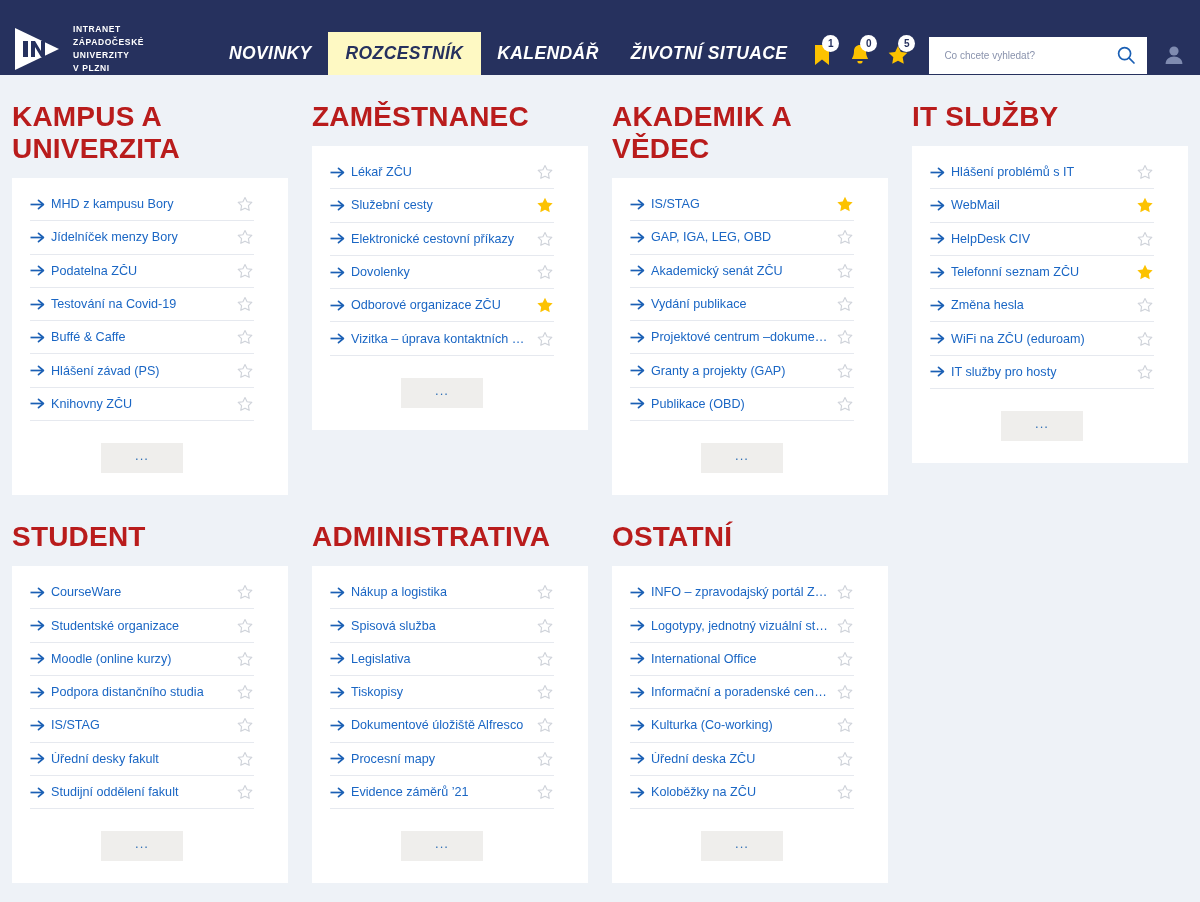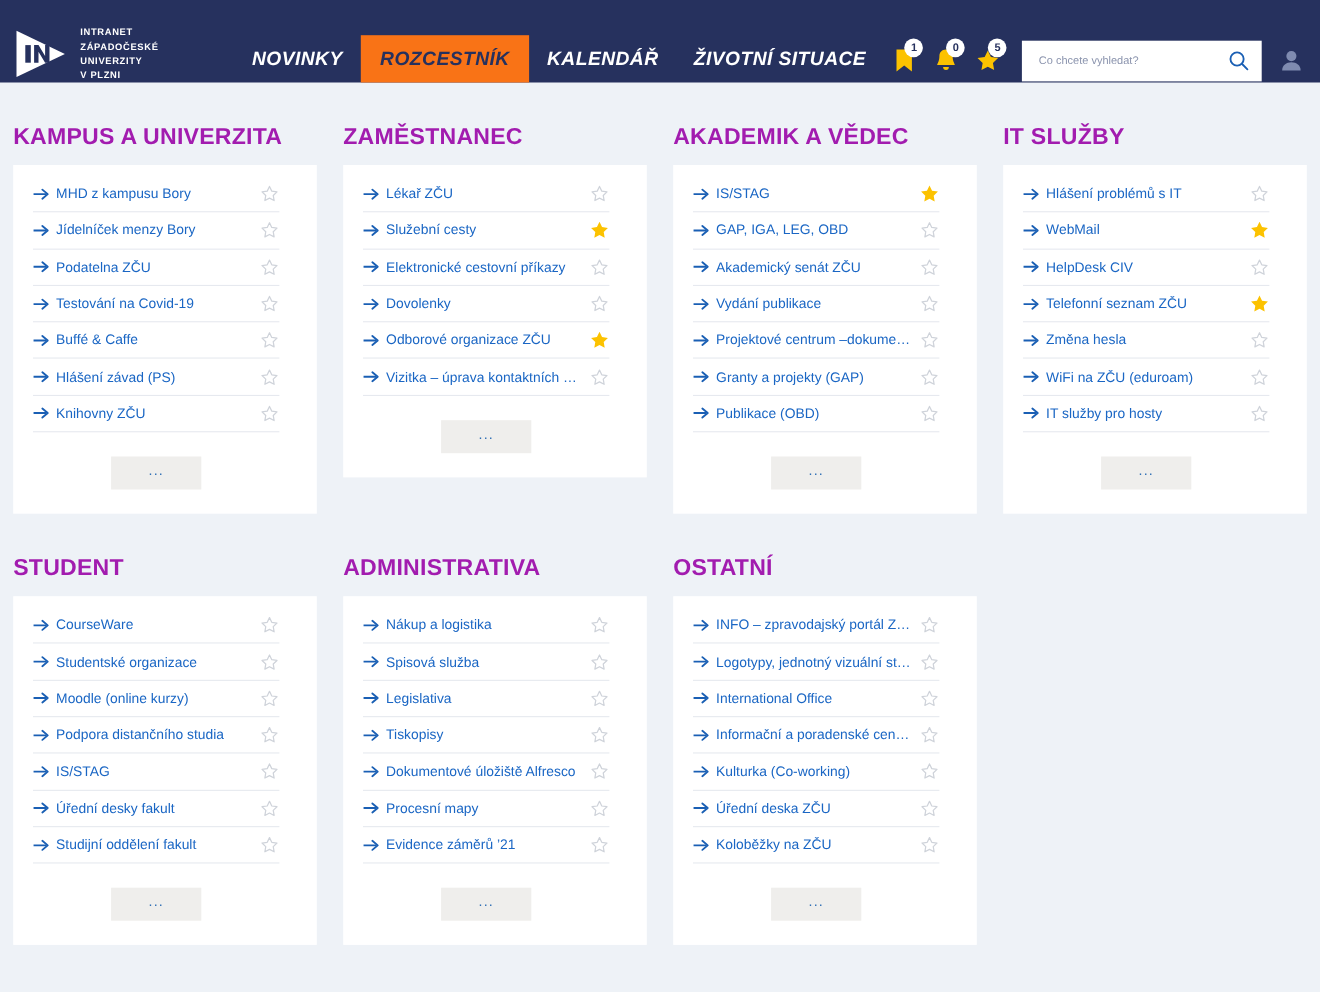--- a/index.html
+++ b/index.html
@@ -46,21 +46,21 @@
   .nav-item {
     color: #ffffff;
     font-size: 17.5px;
     font-weight: bold;
     letter-spacing: 0.4px;
     padding: 11px 16px;
     cursor: pointer;
     white-space: nowrap;
   }
   .nav-item.active {
-    background: #f97316;
+    background: #fef9c3;
     color: #26315e;
     padding: 11px 18px;
   }
   .header-right {
     margin-left: auto;
     display: flex;
     align-items: center;
     gap: 0;
   }
   .badge-icon {
@@ -118,25 +118,25 @@
   
   .main {
     padding: 0 0 0 0;
   }
   .row {
     display: grid;
     grid-template-columns: repeat(4, 300px);
   }
   .col { padding: 0 12px; }
   .section-title {
-    font-size: 21px;
+    font-size: 28px;
     font-weight: bold;
-    color: #a21caf;
+    color: #b91c1c;
     letter-spacing: 0.2px;
-    margin: 38px 0 13px 0;
+    margin: 26px 0 13px 0;
     text-transform: uppercase;
   }
   .card {
     background: #ffffff;
     padding: 10px 34px 22px 18px;
   }
   .link-row {
     display: flex;
     align-items: center;
     border-bottom: 1px solid #e6e9ef;

